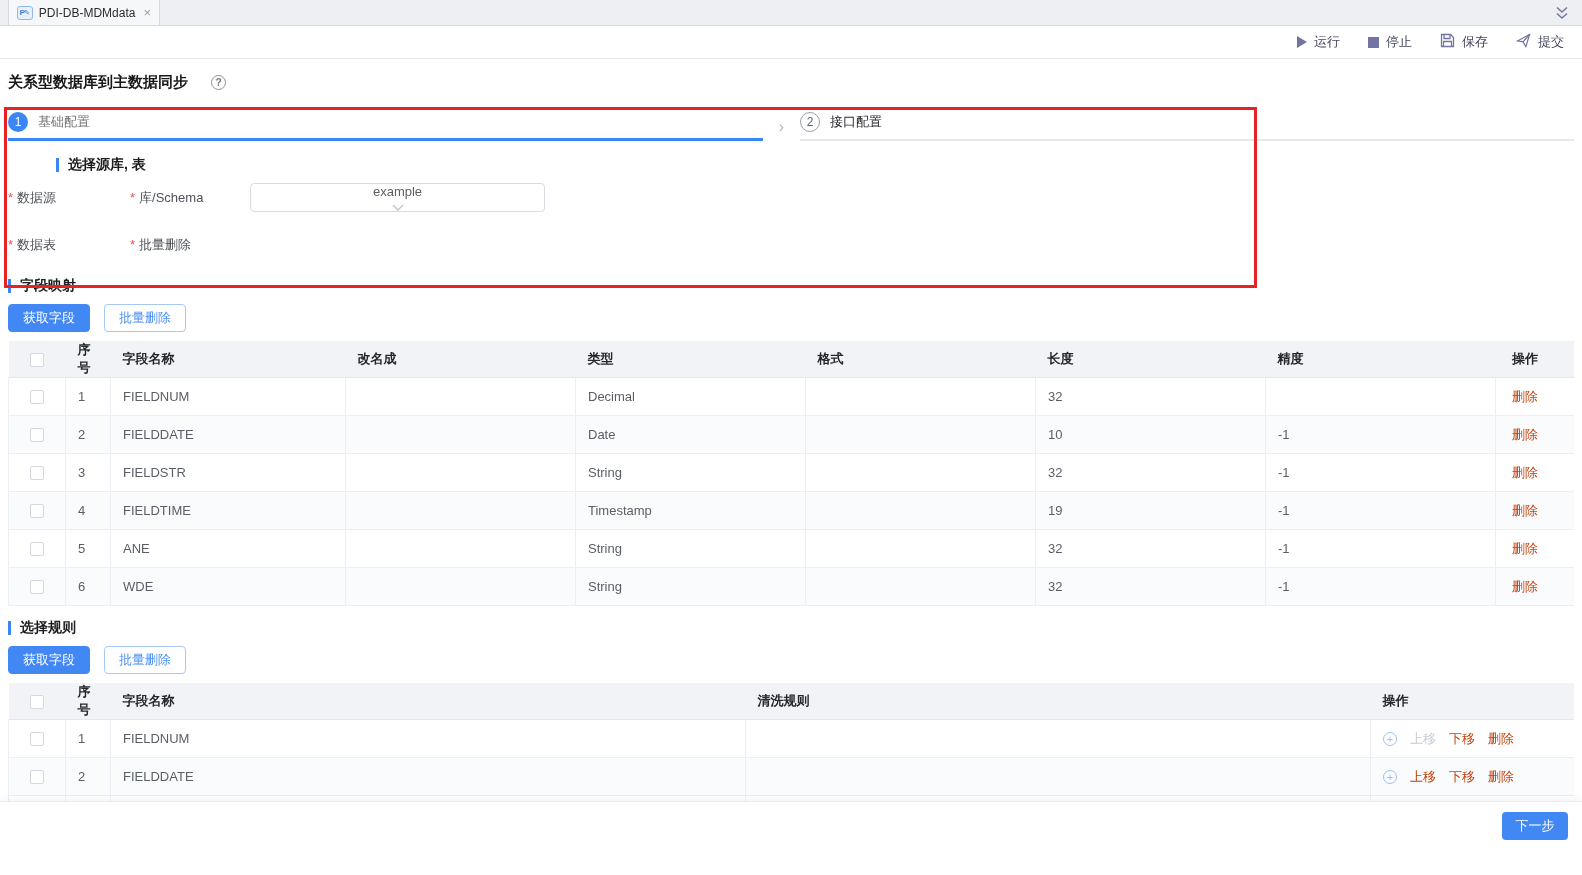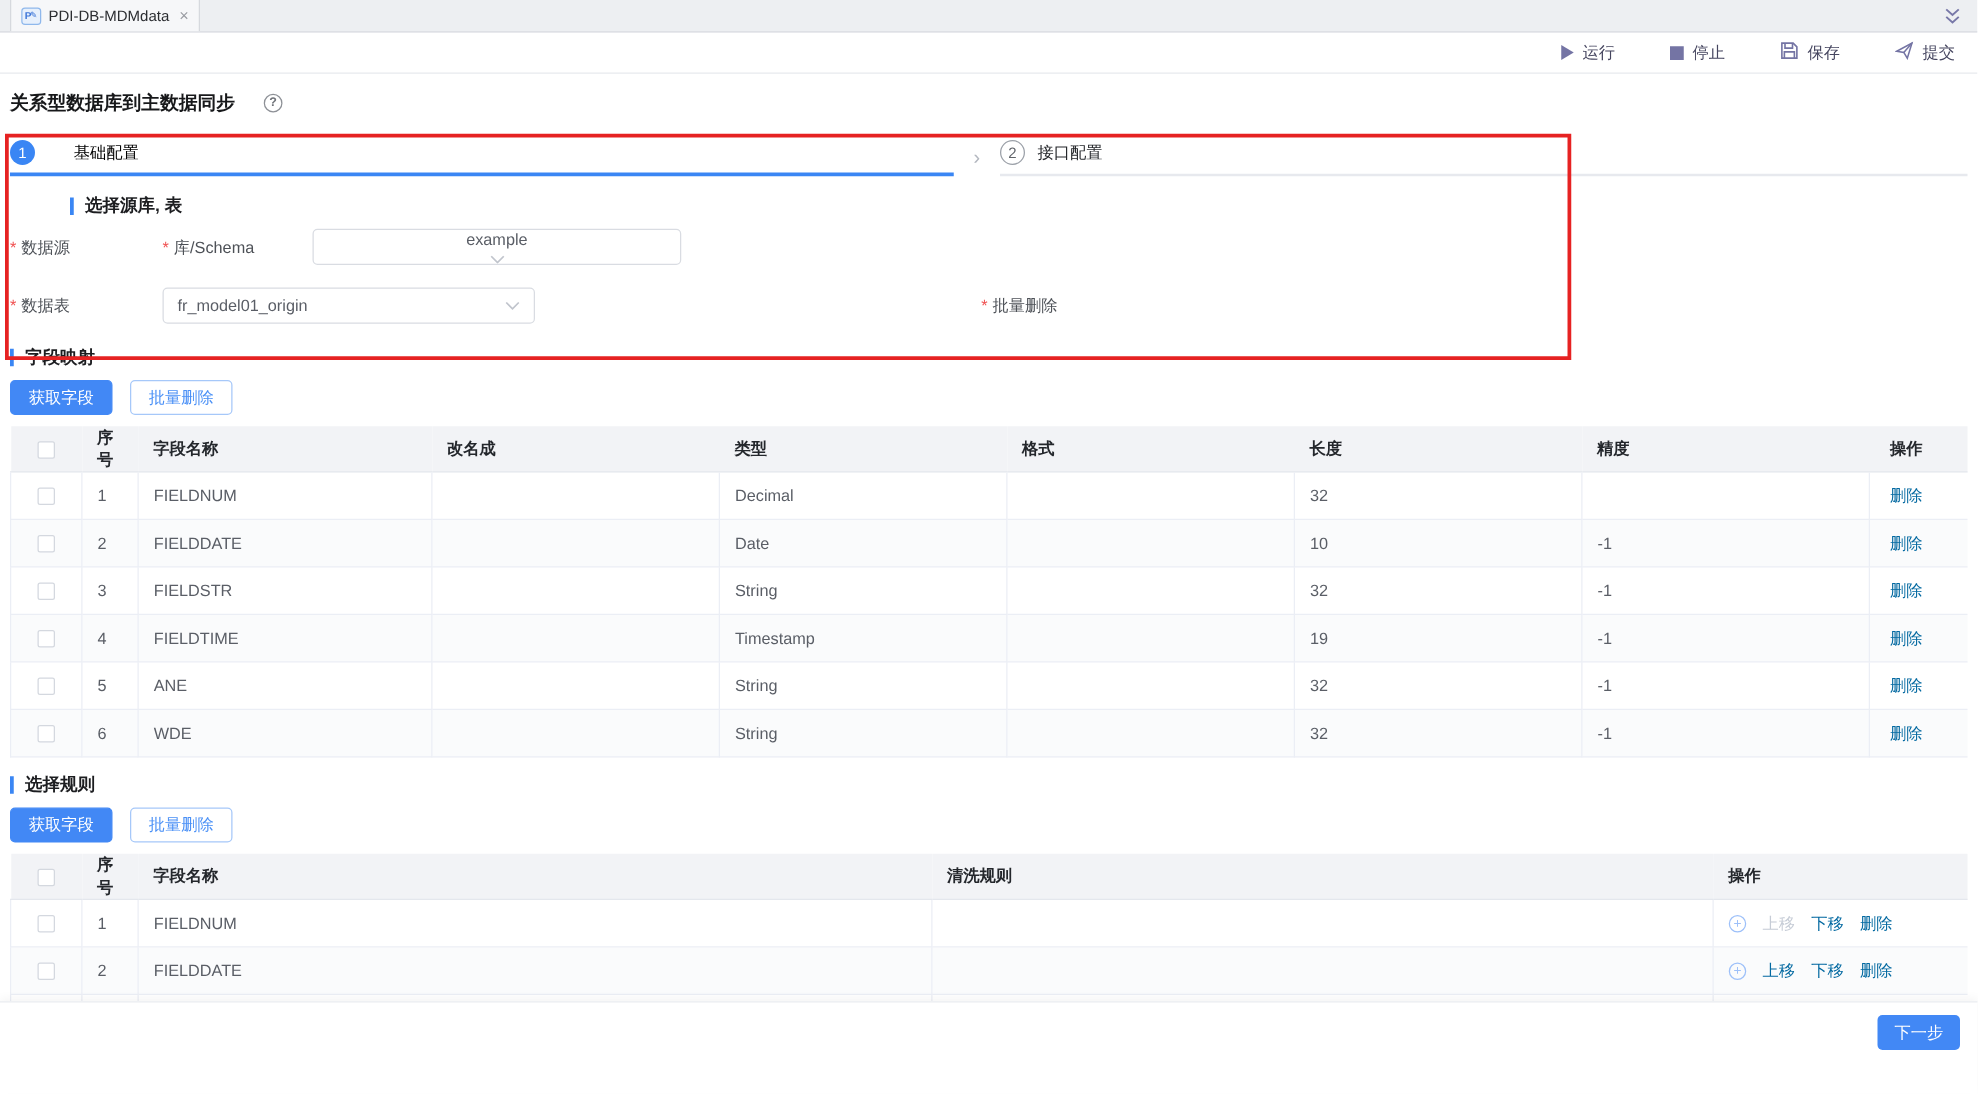--- a/index.html
+++ b/index.html
@@ -14,21 +14,21 @@
     border-right:1px solid #d6d9de; display:flex; align-items:center; padding:0 8px; gap:6px; }
   .tab-ico { width:17px; height:14px; background:#e7f0fc; border:1px solid #8fb8ec; border-radius:3px;
     display:flex; align-items:center; justify-content:center; font-size:8px; font-weight:bold; color:#3d76d8; line-height:1; }
   .tab-ico .pencil { font-size:7px; margin-left:-1px; }
   .tab-label { font-size:12px; color:#2b2d31; white-space:nowrap; }
   .tab-close { color:#9a9da3; font-size:13px; margin-left:2px; cursor:pointer; }
   .collapse-ico { position:absolute; right:12px; top:5px; cursor:pointer; }
 
   
   .toolbar { height:33px; background:#fff; border-bottom:1px solid #e8eaee;
-    display:flex; align-items:center; justify-content:flex-end; gap:44px; padding-right:18px; }
+    display:flex; align-items:center; justify-content:flex-end; gap:28px; padding-right:18px; }
   .tb-item { display:flex; align-items:center; gap:7px; color:#45455f; cursor:pointer; }
   .ico-play { width:0; height:0; border-left:10px solid #7474a4; border-top:6px solid transparent; border-bottom:6px solid transparent; }
   .ico-stop { width:11px; height:11px; background:#7474a4; }
 
   
   .content { padding:0 8px; }
   .page-title-row { display:flex; align-items:center; gap:23px; margin-top:13px; height:20px; }
   .page-title { font-size:15px; font-weight:bold; color:#17181a; }
   .help-ico { width:15px; height:15px; border:1px solid #8d9096; border-radius:50%; color:#6f7278;
     font-size:10px; font-weight:bold; display:flex; align-items:center; justify-content:center; }
@@ -41,21 +41,21 @@
   .steps { display:flex; align-items:flex-end; margin-top:20px; }
   .step-seg { display:flex; align-items:center; gap:10px; padding-bottom:6px; }
   .step-1 { flex:0 0 755px; border-bottom:3px solid #3a86f4; }
   .step-arrow-wrap { flex:0 0 37px; display:flex; justify-content:center; padding-bottom:8px; }
   .step-arrow { color:#b3b7bf; font-size:16px; line-height:12px; }
   .step-2 { flex:1; border-bottom:2px solid #e7e9ee; padding-bottom:7px; }
   .step-circle { width:20px; height:20px; border-radius:50%; display:flex; align-items:center;
     justify-content:center; font-size:12px; flex:0 0 20px; }
   .step-1 .step-circle { background:#3a86f4; color:#fff; }
   .step-2 .step-circle { border:1px solid #9ba0a8; color:#5f6369; background:#fff; }
-  .step-1 .step-label { color:#000000;margin-left:21px; }
+  .step-1 .step-label { color:#737373; }
   .step-2 .step-label { color:#26282c; }
 
   
   .section-h { display:flex; align-items:center; gap:9px; font-weight:bold; color:#1c1d20; font-size:14px; }
   .section-h .bar { width:3px; height:14px; background:#3a86f4; }
   .sec-source { margin-top:15px;padding-left:48px; }
   .sec-mapping { margin-top:9px; }
   .sec-rules { margin-top:13px; }
 
   
@@ -85,21 +85,21 @@
     padding:0 12px; border-bottom:1px solid #e4e7ed; font-size:13px; }
   tbody td { height:38px; padding:0 12px; color:#5a5e66; border-bottom:1px solid #ebeef5;
     border-right:1px solid #ebeef5; background:#fff; }
   tbody td:first-child { border-left:1px solid #ebeef5; }
   tbody td:last-child { border-right:none; }
   tbody tr:nth-child(even) td { background:#fafbfc; }
   th.cb, td.cb { text-align:center; padding:0; }
   .checkbox { display:inline-block; width:14px; height:14px; border:1px solid #d4d8df;
     border-radius:2px; background:#fff; vertical-align:middle; cursor:pointer; }
   th.op1, td.op1 { text-align:right; padding-right:36px; }
-  a.tlink { color:#0369a1; text-decoration:none; cursor:pointer; }
+  a.tlink { color:#c2410c; text-decoration:none; cursor:pointer; }
   .oplist { display:flex; align-items:center; gap:13px; }
   .circle-plus { width:14px; height:14px; border:1px solid #9dc0f9; border-radius:50%; color:#9dc0f9;
     font-size:11px; line-height:12px; text-align:center; display:inline-block; cursor:pointer; }
   .tlink.disabled { color:#c6ccd6; cursor:default; }
   .rule-tag { display:inline-flex; align-items:center; gap:6px; background:#f0f7ff; border:1px solid #c6defb;
     color:#5e9bf8; font-size:12px; border-radius:2px; padding:2px 7px; line-height:14px; }
   .tag-close { color:#9cc3f9; cursor:pointer; font-size:11px; }
 
   
   .footer { position:fixed; left:0; bottom:0; width:1582px; height:74px; background:#fff;
@@ -197,26 +197,20 @@
         <svg width="12" height="7" viewBox="0 0 12 7" fill="none" stroke="#c0c4cc" stroke-width="1.4">
             <polyline points="1,1 6,6 11,1"></polyline>
           </svg>
       </div>
     </div>
     <div class="form-row">
       <span class="f-label f-label-l">
         <span class="req">*</span>
         <span>数据表</span>
       </span>
-      <div class="sel sel-l">
-        <span>fr_model01_origin</span>
-        <svg width="12" height="7" viewBox="0 0 12 7" fill="none" stroke="#c0c4cc" stroke-width="1.4">
-            <polyline points="1,1 6,6 11,1"></polyline>
-          </svg>
-      </div>
       <span class="f-label f-label-r">
         <span class="req">*</span>
         <span>批量删除</span>
       </span>
     </div>
   </div>
 
   <div class="red-box"></div>
 
   <div class="section-h sec-mapping">

